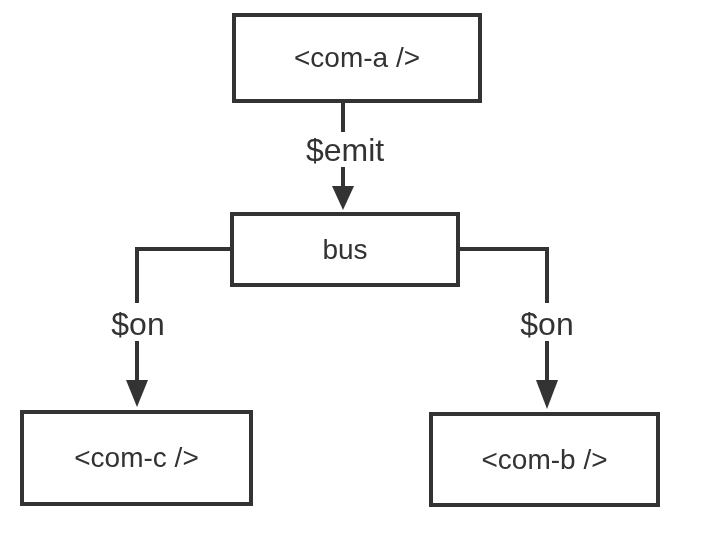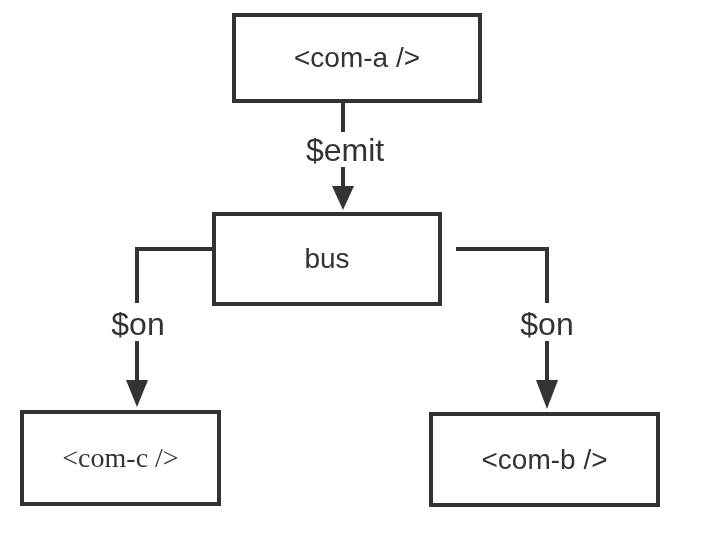--- a/index.html
+++ b/index.html
@@ -29,22 +29,22 @@
     border: 4px solid #333333;
     background: #ffffff;
     display: flex;
     align-items: center;
     justify-content: center;
     font-size: 28px;
     color: #333333;
     white-space: nowrap;
   }
   .node-com-a { left: 220px; top: 13px;  width: 250px; height: 90px; margin-left: 12px; }
-  .node-bus   { left: 212px; top: 212px; width: 230px; height: 94px; }
-  .node-com-c { left: 20px;  top: 410px; width: 201px; height: 96px; font-family: Liberation Serif, serif; }
+  .node-bus   { left: 230px; top: 212px; width: 230px; height: 75px; }
+  .node-com-c { left: 20px;  top: 410px; width: 233px; height: 96px; }
   .node-com-b { left: 429px; top: 412px; width: 231px; height: 95px; }
   .edge-label {
     position: absolute;
     font-size: 32px;
     color: #333333;
     text-align: center;
     white-space: nowrap;
   }
   .label-emit     { left: 285px; top: 132px; width: 120px; }
   .label-on-left  { left: 88px;  top: 306px; width: 100px; }

